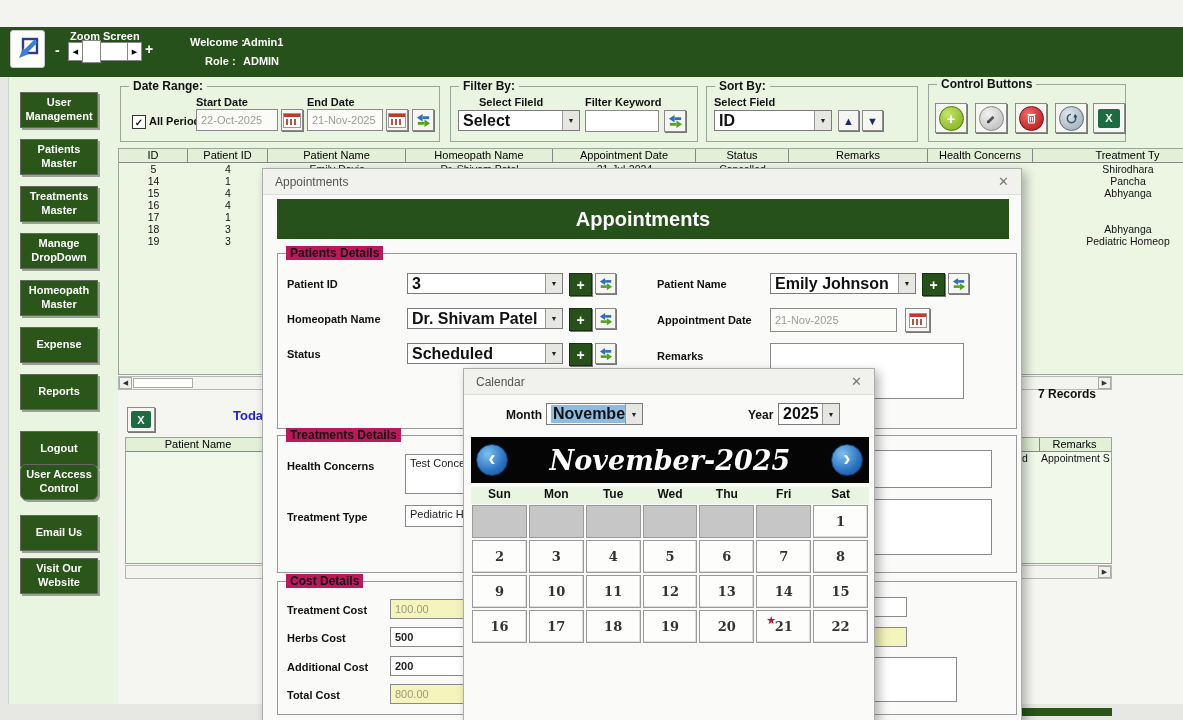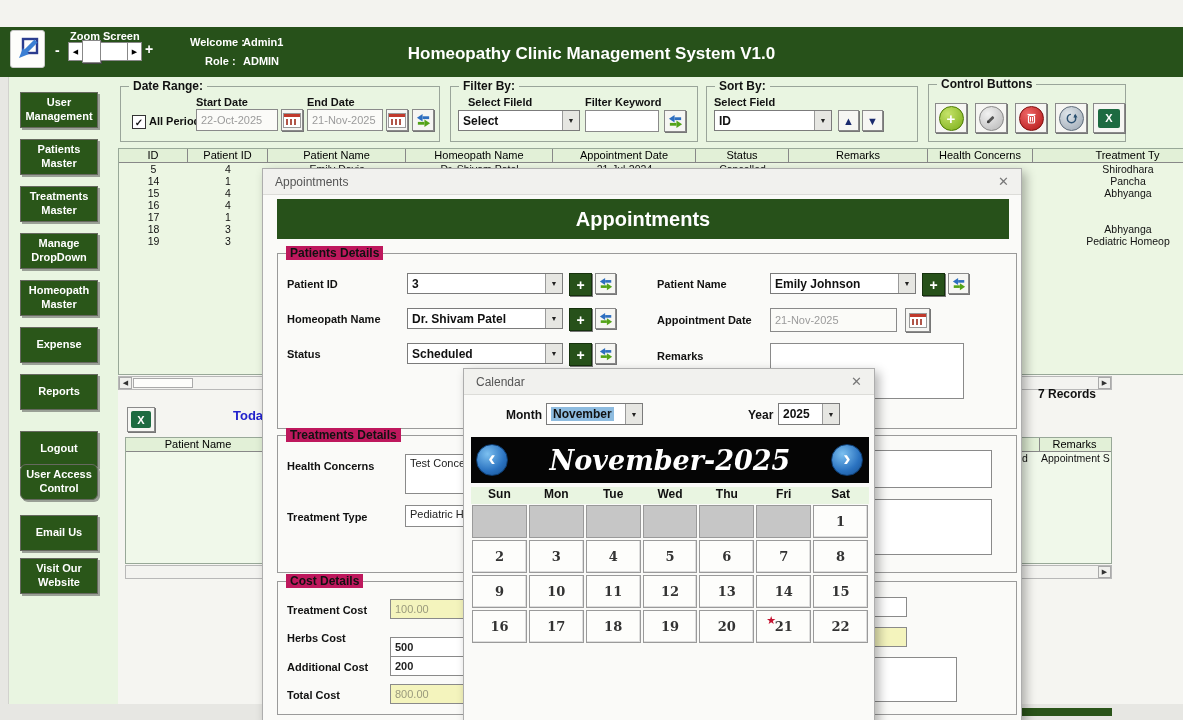--- a/index.html
+++ b/index.html
@@ -24,21 +24,21 @@
   .side-btn{position:absolute;left:20px;width:78px;height:36px;background:#2a5619;color:#fff;font-weight:bold;font-size:11px;line-height:1.25;display:flex;align-items:center;justify-content:center;text-align:center;border:1px solid #66695f;box-shadow:2px 2px 0 #9aa096;padding:1px;box-sizing:border-box;}
   
   .fs{position:absolute;border:1px solid #9aa59a;}
   .fs-legend{position:absolute;top:-8px;left:8px;background:#e9f5e1;padding:0 4px;font-weight:bold;font-size:12px;color:#111;white-space:nowrap;}
   .lbl{position:absolute;font-size:11px;font-weight:bold;color:#111;white-space:nowrap;}
   .tb{position:absolute;background:#fff;border:1px solid #8a8a8a;font-size:11px;display:flex;align-items:center;padding:0 4px;box-sizing:border-box;color:#222;}
   .tb.dis{color:#9b9b9b;background:#fbfbf8;}
   .tb.yellow{background:#f4f4bd;color:#9a9a7d;}
   .tb.bold{font-weight:bold;}
   .combo{position:absolute;background:#fff;border:1px solid #7b7b7b;display:flex;align-items:stretch;box-sizing:border-box;}
-  .combo .val{flex:1;font-size:12px;font-weight:bold;color:#111;padding:2px 4px;white-space:nowrap;overflow:hidden;display:flex;align-items:center;}
+  .combo .val{flex:1;font-size:16px;font-weight:bold;color:#111;padding:2px 4px;white-space:nowrap;overflow:hidden;display:flex;align-items:center;}
   .combo .arrow{width:16px;background:#e6e6e2;border-left:1px solid #9a9a9a;display:flex;align-items:center;justify-content:center;font-size:7px;color:#222;}
   .tile{position:absolute;background:#f6f6f3;border:1px solid #8a8a8a;box-shadow:1px 1px 0 #777;display:flex;align-items:center;justify-content:center;box-sizing:border-box;}
   .plus-btn{position:absolute;width:21px;height:21px;background:#27511a;border:1px solid #15310d;color:#fff;font-weight:bold;font-size:14px;display:flex;align-items:center;justify-content:center;box-shadow:1px 1px 0 #777;}
   .mini-cal{width:16px;height:13px;background:#fff;border:1px solid #999;position:relative;}
   .mini-cal:before{content:"";position:absolute;top:0;left:0;right:0;height:3px;background:#c0392b;}
   .mini-cal:after{content:"";position:absolute;left:2px;right:2px;top:5px;bottom:2px;background:repeating-linear-gradient(to right,#b05548 0 2px,transparent 2px 4px);}
   .cb{position:absolute;width:12px;height:12px;background:#fff;border:1px solid #333;display:flex;align-items:center;justify-content:center;font-size:10px;font-weight:bold;color:#111;}
   .circle-ico{border-radius:50%;display:flex;align-items:center;justify-content:center;}
   .xl{background:#1d6b41;color:#fff;font-weight:bold;font-size:11px;display:flex;align-items:center;justify-content:center;border-radius:2px;}
   .tri{font-size:11px;color:#1a2a6e;}
@@ -100,21 +100,20 @@
     <div class="abs sb-mini" style="left:0;top:0;width:13px;height:17px;display:flex;align-items:center;justify-content:center;font-size:7px;">◀</div>
     <div class="abs sb-mini" style="left:14px;top:-2px;width:17px;height:21px;box-shadow:1px 1px 0 #444;"></div>
     <div class="abs sb-mini" style="left:32px;top:0;width:26px;height:17px;"></div>
     <div class="abs sb-mini" style="left:59px;top:0;width:13px;height:17px;display:flex;align-items:center;justify-content:center;font-size:7px;">▶</div>
   </div>
   <div class="abs wh-label" style="left:145px;top:41px;font-size:14px;">+</div>
   <div class="abs wh-label" style="left:190px;top:36px;">Welcome :</div>
   <div class="abs wh-label" style="left:243px;top:36px;">Admin1</div>
   <div class="abs wh-label" style="left:205px;top:55px;">Role :</div>
   <div class="abs wh-label" style="left:243px;top:55px;">ADMIN</div>
-  <div class="abs" id="app-title">Homeopathy Clinic Management System V1.0</div>
 
   <div id="sidebar">
       <div class="side-btn" style="top: 92px;">User Management</div>
       <div class="side-btn" style="top: 139px;">Patients Master</div>
       <div class="side-btn" style="top: 186px;">Treatments Master</div>
       <div class="side-btn" style="top: 233px;">Manage DropDown</div>
       <div class="side-btn" style="top: 280px;">Homeopath Master</div>
       <div class="side-btn" style="top: 327px;">Expense</div>
       <div class="side-btn" style="top: 374px;">Reports</div>
       <div class="side-btn" style="top: 431px;">Logout</div>
@@ -145,21 +144,21 @@
         <polygon points="1,5 7,1 7,9" fill="#2e6fc0"></polygon>
         <rect x="7" y="3.5" width="7" height="3" fill="#2e6fc0"></rect>
         <polygon points="15,11 9,7 9,15" fill="#53a318"></polygon>
         <rect x="2" y="9.5" width="7" height="3" fill="#53a318"></rect>
       </svg>
   </div>
 
   <div class="fs" style="left:450px;top:86px;width:246px;height:54px;">
     <span class="fs-legend">Filter By:</span>
   </div>
-  <div class="lbl" style="left:468px;top:96px;">Select Fileld</div>
+  <div class="lbl" style="left:479px;top:96px;">Select Fileld</div>
   <div class="combo" style="left:458px;top:110px;width:122px;height:21px;">
     <span class="val">Select</span>
     <span class="arrow">▼</span>
   </div>
   <div class="lbl" style="left:585px;top:96px;">Filter Keyword</div>
   <div class="tb" style="left:585px;top:110px;width:74px;height:22px;"></div>
   <div class="tile" style="left:664px;top:110px;width:22px;height:22px;">
     <svg width="15" height="15" viewBox="0 0 16 16">
         <polygon points="1,5 7,1 7,9" fill="#2e6fc0"></polygon>
         <rect x="7" y="3.5" width="7" height="3" fill="#2e6fc0"></rect>
@@ -422,21 +421,21 @@
       <div class="ta" style="left:127px;top:69px;width:197px;height:22px;">Pediatric Ho</div>
       <div class="ta" style="left:424px;top:14px;width:290px;height:38px;"></div>
       <div class="ta" style="left:424px;top:63px;width:290px;height:56px;"></div>
     </div>
 
     <div class="grp" style="left:14px;top:412px;width:740px;height:134px;">
       <span class="grp-legend">Cost Details</span>
       <div class="lbl" style="left:9px;top:22px;">Treatment Cost</div>
       <div class="tb yellow" style="left:112px;top:17px;width:112px;height:20px;">100.00</div>
       <div class="lbl" style="left:9px;top:50px;">Herbs Cost</div>
-      <div class="tb bold" style="left:112px;top:45px;width:112px;height:20px;margin-top:10px;">500</div>
+      <div class="tb bold" style="left:112px;top:45px;width:112px;height:20px;">500</div>
       <div class="lbl" style="left:9px;top:79px;">Additional Cost</div>
       <div class="tb bold" style="left:112px;top:74px;width:112px;height:20px;">200</div>
       <div class="lbl" style="left:9px;top:107px;">Total Cost</div>
       <div class="tb yellow" style="left:112px;top:102px;width:112px;height:20px;">800.00</div>
       <div class="tb" style="left:569px;top:15px;width:60px;height:20px;"></div>
       <div class="tb yellow" style="left:569px;top:45px;width:60px;height:20px;"></div>
       <div class="ta" style="left:569px;top:75px;width:110px;height:45px;"></div>
     </div>
   </div>
 

